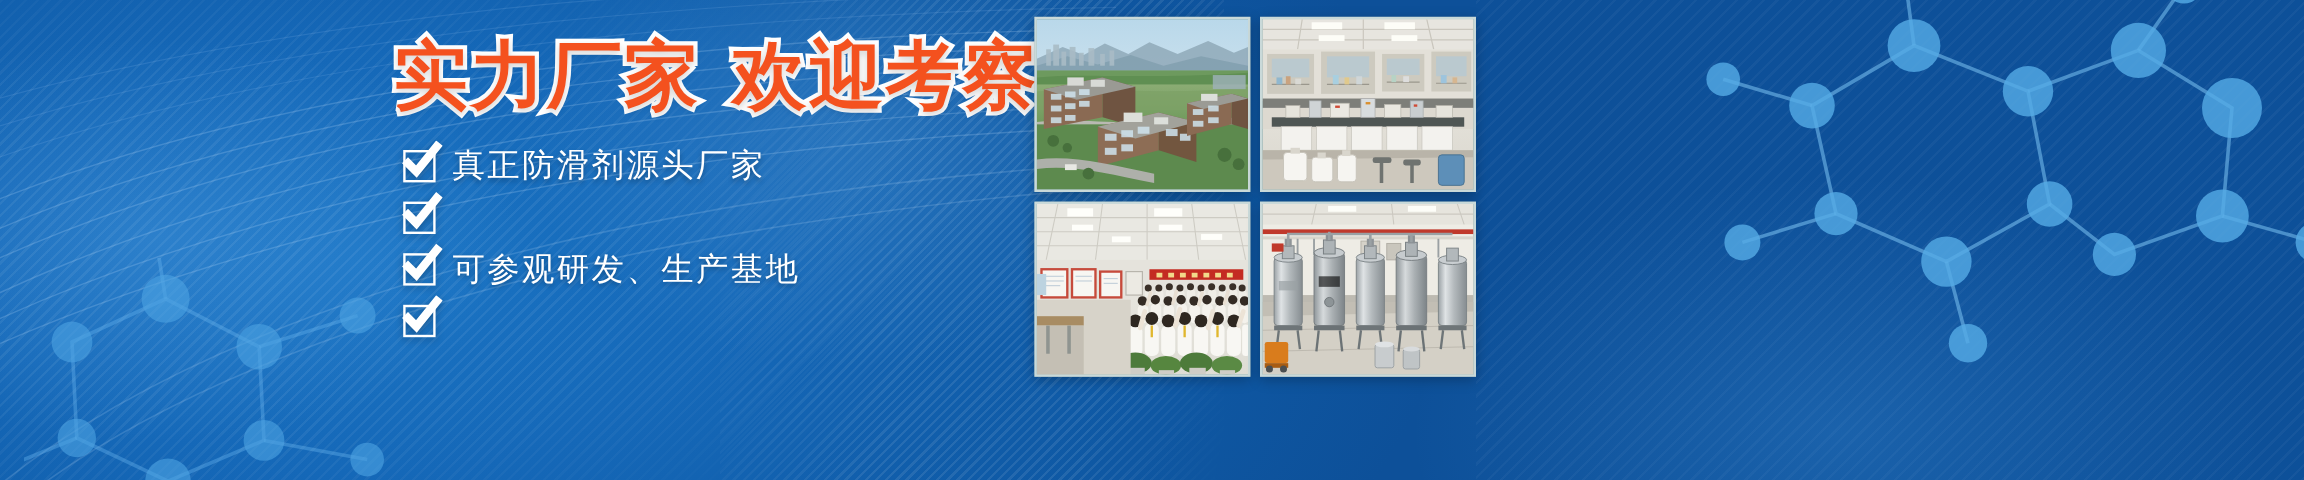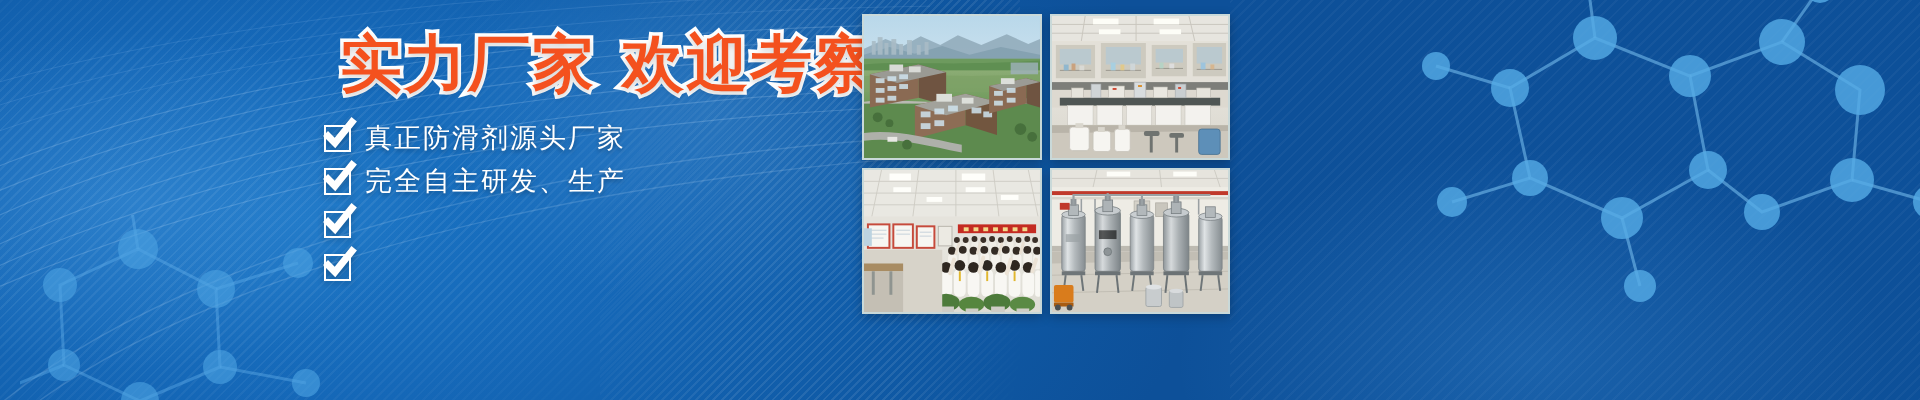--- a/index.html
+++ b/index.html
@@ -52,31 +52,31 @@
     background:radial-gradient(ellipse at center, rgba(80,170,245,0.20), rgba(80,170,245,0) 72%); }
 
   
   .mol { position:absolute; }
   .mol svg { display:block; }
   .mol-right { right:-30px; top:-20px; }
   .mol-bl { left:20px; top:215px; }
 
   
   .headline {
-    position:absolute; left:340px; top:33px;
+    position:absolute; left:328px; top:33px;
     font-size:62px; line-height:1; font-weight:bold; letter-spacing:2px;
     color:#f4511e; white-space:nowrap;
     -webkit-text-stroke:7px #ffffff;
     paint-order:stroke fill;
     text-shadow:0 3px 6px rgba(0,0,0,0.18);
   }
   .headline .gap { display:inline-block; width:26px; }
 
   
-  .bullets { position:absolute; left:324px; top:117px; }
+  .bullets { position:absolute; left:336px; top:117px; }
   .bullet-row { display:flex; align-items:center; height:42px; margin-bottom:1px; }
   .chk { width:27px; height:27px; flex:0 0 27px; position:relative;
          border:2px solid #ffffff; background:transparent; margin-right:14px;
          filter:drop-shadow(0 2px 3px rgba(0,0,0,0.28)); }
   .chk svg { position:absolute; left:-5px; top:-10px; width:36px; height:36px; }
   .bullet-text { color:#ffffff; font-size:27px; letter-spacing:2px; white-space:nowrap;
                  text-shadow:0 2px 4px rgba(0,0,0,0.30); font-weight:500; }
 
   
   .photos { position:absolute; left:862px; top:14px; width:368px; height:300px;
@@ -192,29 +192,29 @@
       </span>
       <span class="bullet-text">真正防滑剂源头厂家</span>
     </div>
 
     <div class="bullet-row">
       <span class="chk">
         <svg viewBox="0 0 36 36">
             <path d="M7 19 L14 26 L31 5" fill="none" stroke="#ffffff" stroke-width="7" stroke-linecap="square" stroke-linejoin="miter"></path>
           </svg>
       </span>
-      <span class="bullet-text">完全自主研发、生产</span>
     </div>
 
     <div class="bullet-row">
       <span class="chk">
         <svg viewBox="0 0 36 36">
             <path d="M7 19 L14 26 L31 5" fill="none" stroke="#ffffff" stroke-width="7" stroke-linecap="square" stroke-linejoin="miter"></path>
           </svg>
       </span>
+      <span class="bullet-text">可参观研发、生产基地</span>
     </div>
 
     <div class="bullet-row">
       <span class="chk">
         <svg viewBox="0 0 36 36">
             <path d="M7 19 L14 26 L31 5" fill="none" stroke="#ffffff" stroke-width="7" stroke-linecap="square" stroke-linejoin="miter"></path>
           </svg>
       </span>
     </div>
 

